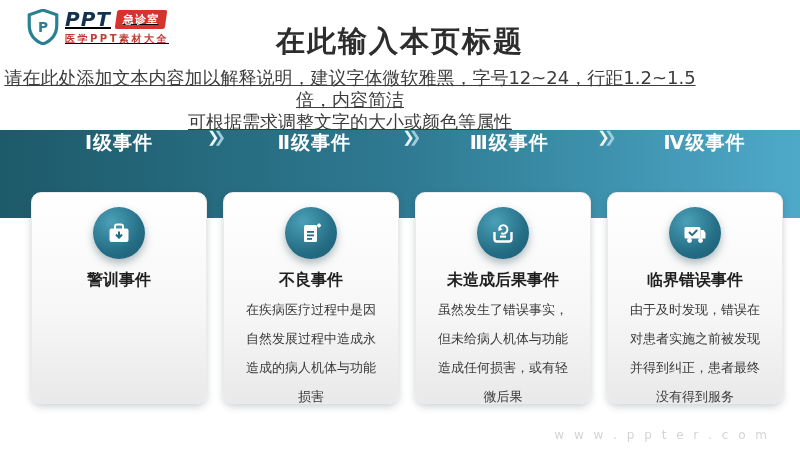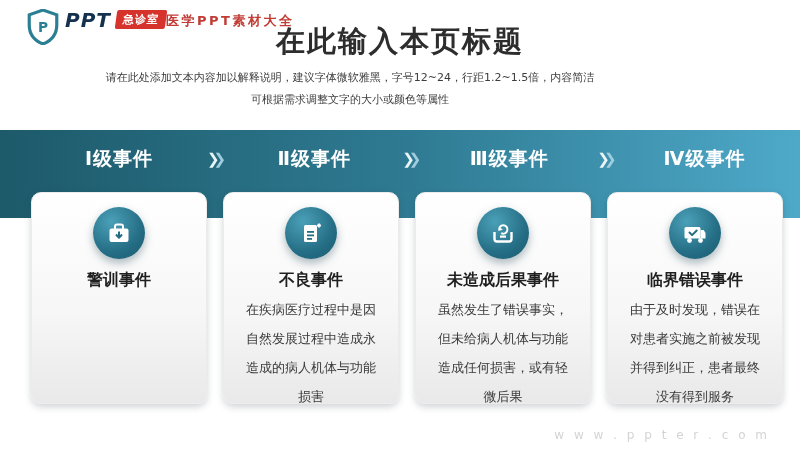--- a/index.html
+++ b/index.html
@@ -5,38 +5,38 @@
   html,body { margin:0; padding:0; }
   body {
     width:800px; height:450px; position:relative; overflow:hidden;
     background:#ffffff;
     font-family:"DejaVu Sans","Liberation Sans",sans-serif;
   }
 
   
   .logo { position:absolute; top:9px; left:27px; display:flex; align-items:flex-start; gap:6px; }
   .logo-shield { width:32px; height:36px; }
-  .logo-text { display:flex; flex-direction:row; }
+  .logo-text { display:flex; flex-direction:column;text-decoration:underline; }
   .logo-row1 { display:flex; align-items:center; gap:5px; }
   .brand { font-size:20px; font-weight:bold; font-style:italic; color:#14314d; letter-spacing:1px; line-height:20px; }
   .badge { background:#d6332c; color:#ffffff; font-size:11px; font-weight:bold;
            padding:2px 7px; border-radius:2px; transform:skewX(-8deg); letter-spacing:1px; }
-  .tagline { margin-top:3px; color:#c23b35; font-size:13px; font-weight:bold; letter-spacing:2.5px; }
+  .tagline { margin-top:3px; color:#c23b35; font-size:10px; font-weight:bold; letter-spacing:2.5px; }
 
   
   .title { position:absolute; top:22px; left:0; width:800px; text-align:center;
            font-size:29px; font-weight:bold; color:#2d2d2d; letter-spacing:2px; }
   .subtitle { position:absolute; top:67px; left:0; width:700px; text-align:center;
-              font-size:11px; color:#3d3d3d; line-height:22px; }
+              font-size:18px; color:#3d3d3d; line-height:22px;text-decoration:underline; }
 
   
   .banner { position:absolute; top:130px; left:0; width:800px; height:88px;
             background:linear-gradient(90deg,#1d5a6a 0%,#2f7b93 52%,#4ea9c9 100%); }
   .banner-row { position:absolute; top:130px; left:31px; width:740px; height:58px;
-                display:flex; align-items:center; }
+                display:flex; align-items:flex-start; }
   .level { flex:0 0 176px; text-align:center; color:#ffffff; font-weight:bold;
            font-size:19px; letter-spacing:1px; }
   .chev { flex:0 0 12px; display:flex; justify-content:center; overflow:visible; }
   .chev span { font-size:15px; font-weight:bold; line-height:1; }
   .chev .c1 { color:#eaf5f8; }
   .chev .c2 { color:#9fcddd; margin-left:-6px; }
 
   
   .cards { position:absolute; top:192px; left:31px; width:740px; display:flex; gap:16px; }
   .card { flex:0 0 176px; height:212px; box-sizing:border-box; padding:0 12px;

